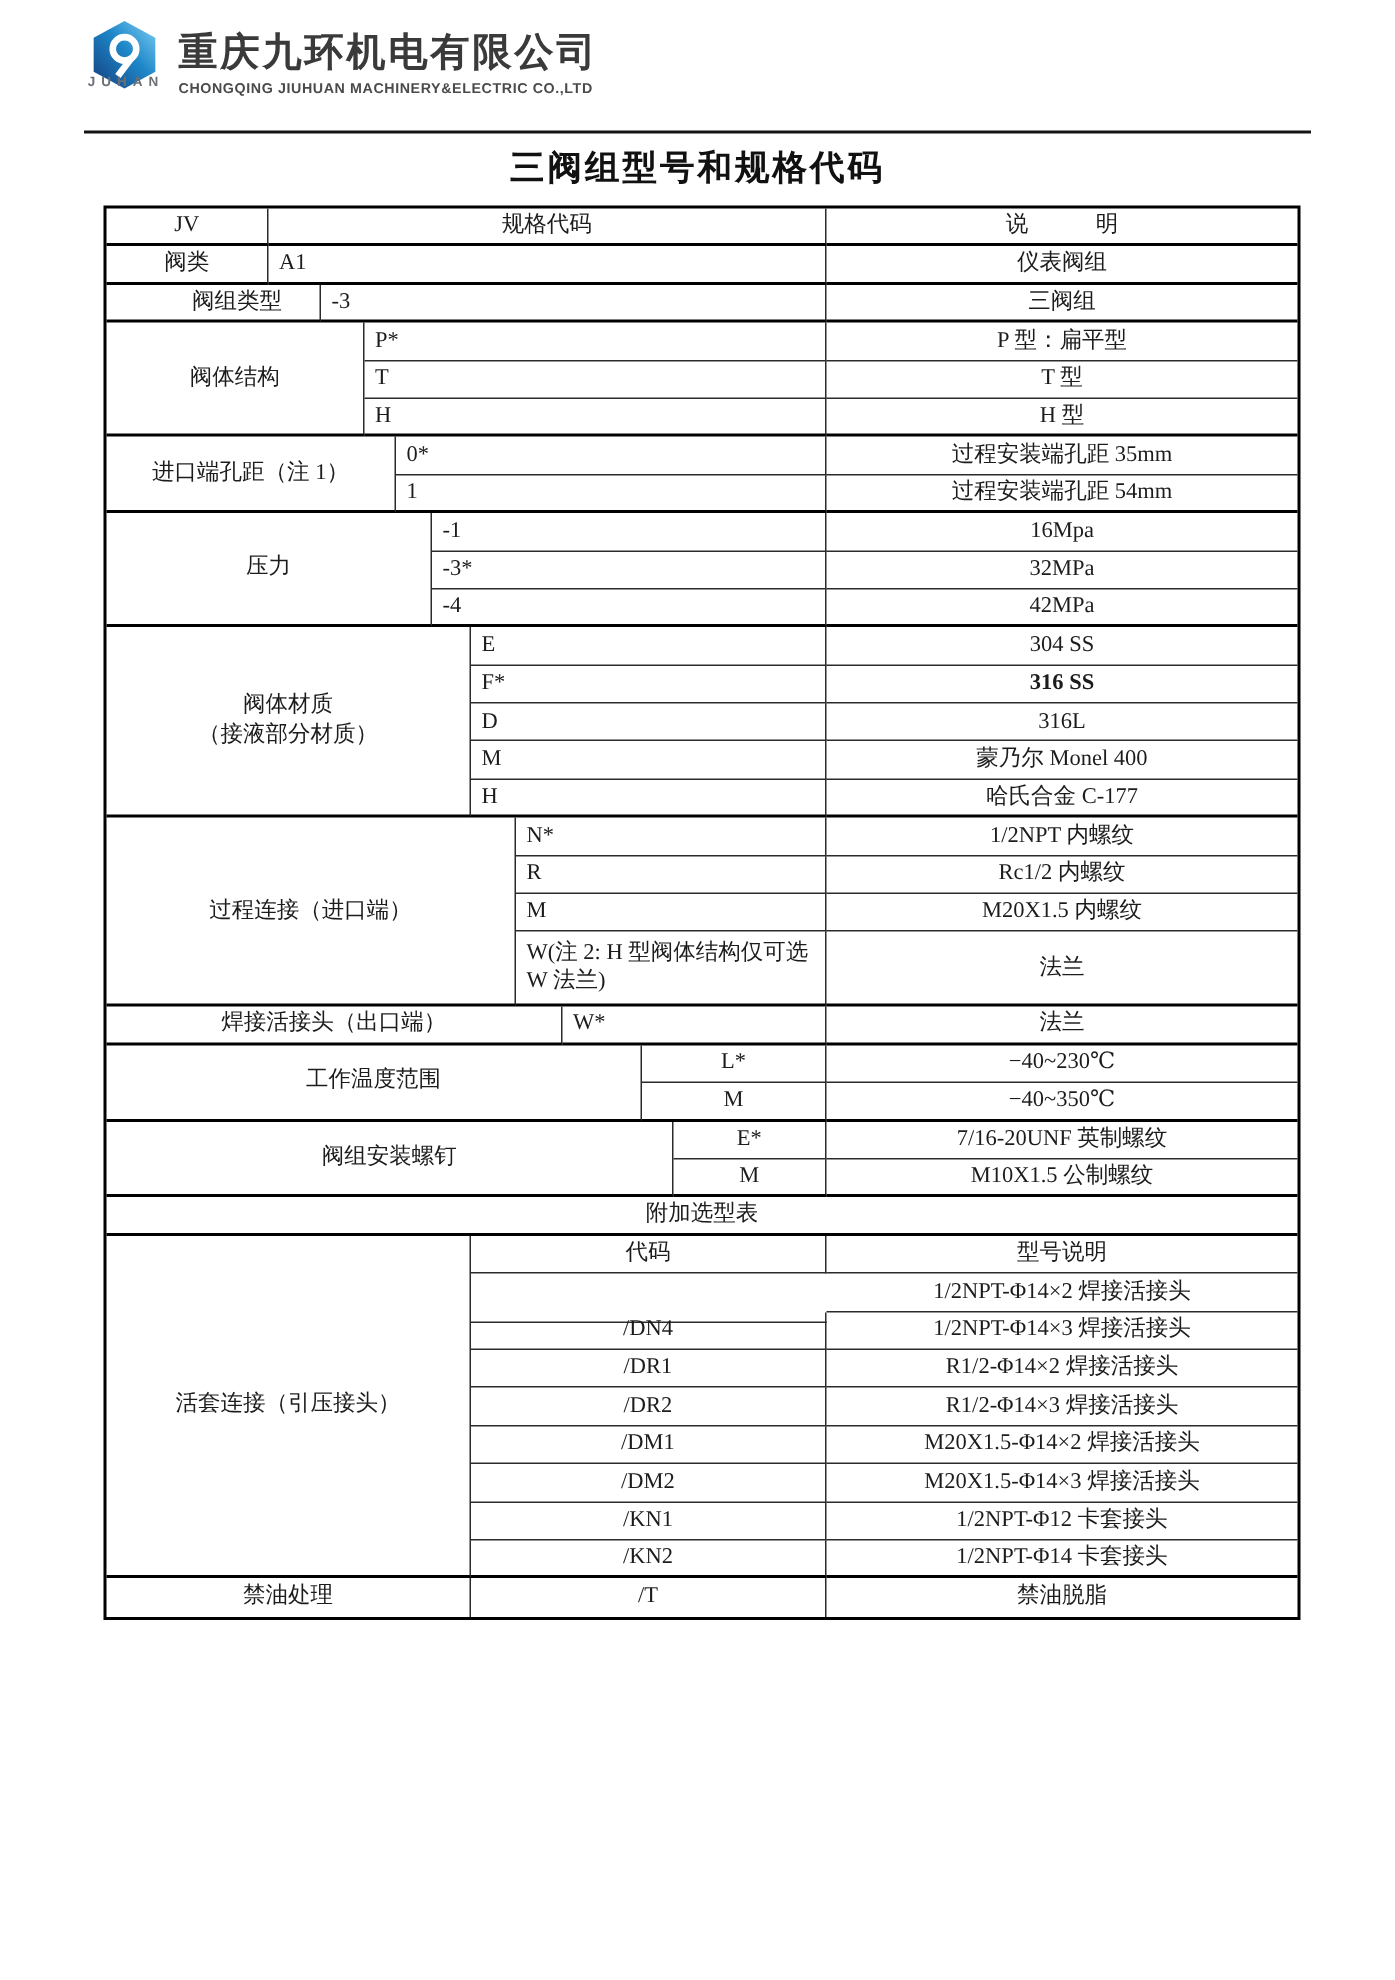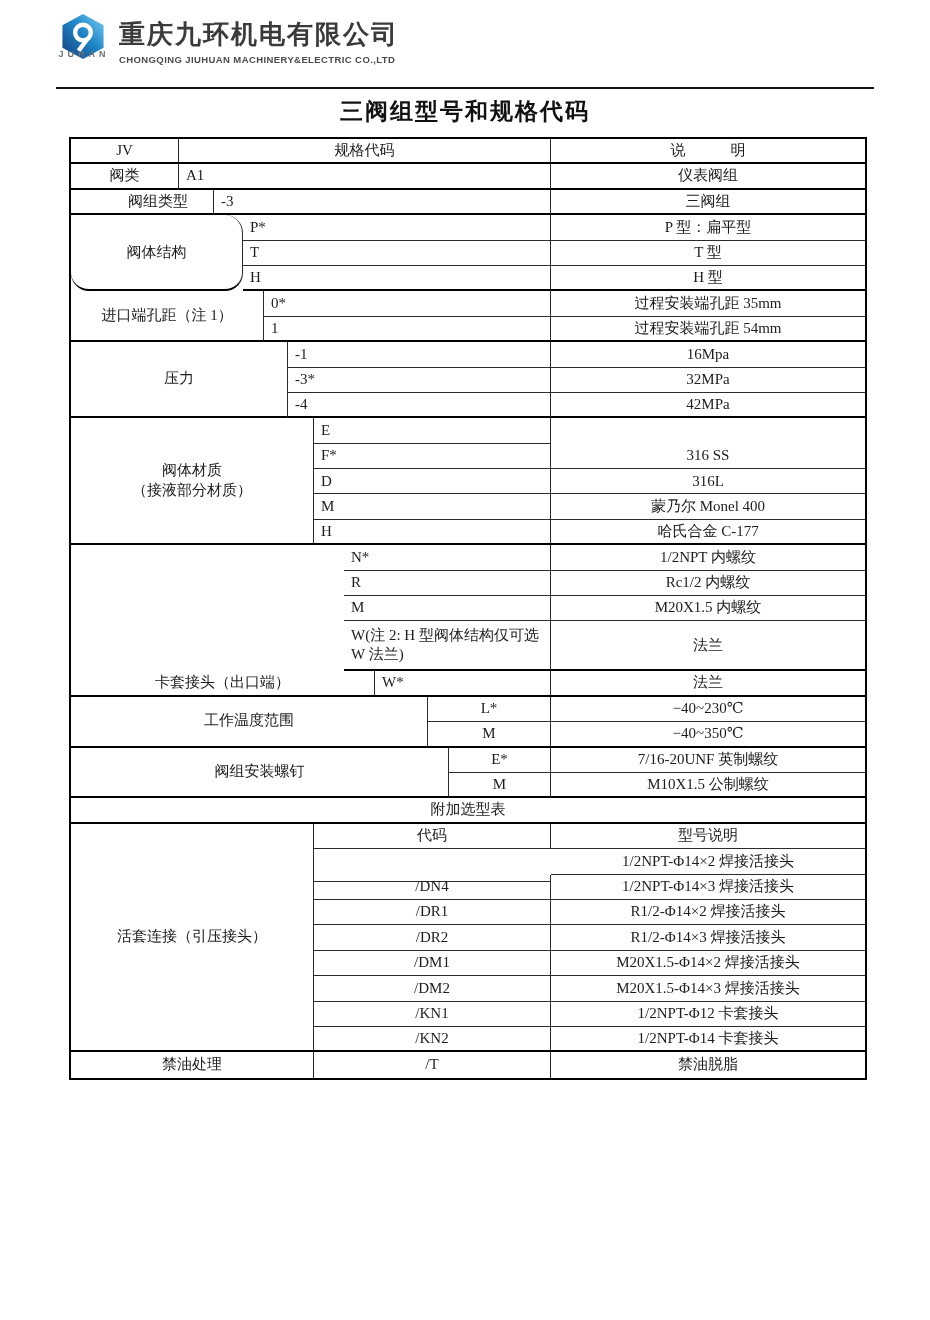--- a/index.html
+++ b/index.html
@@ -80,21 +80,21 @@
   <div class="grid" id="specTable">
       <div class="c thick" style="grid-area: 1 / 1 / 2 / 2;">JV</div>
       <div class="c noR thick" style="grid-area: 1 / 12 / 2 / 13;">说　　　明</div>
       <div class="c thick" style="grid-area: 1 / 2 / 2 / 12;">规格代码</div>
       <div class="c thick" style="grid-area: 2 / 1 / 3 / 2;">阀类</div>
       <div class="c left thick" style="grid-area: 2 / 2 / 3 / 12;">A1</div>
       <div class="c noR thick" style="grid-area: 2 / 12 / 3 / 13;">仪表阀组</div>
       <div class="c thick" style="grid-area: 3 / 1 / 4 / 3; padding-left: 36px;">阀组类型</div>
       <div class="c left thick" style="grid-area: 3 / 3 / 4 / 12;">-3</div>
       <div class="c noR thick" style="grid-area: 3 / 12 / 4 / 13;">三阀组</div>
-      <div class="c thick" style="grid-area: 4 / 1 / 7 / 4; border-radius: 18px;">阀体结构</div>
+      <div class="c thick" style="grid-area: 4 / 1 / 7 / 4;">阀体结构</div>
       <div class="c left" style="grid-area: 4 / 4 / 5 / 12;">P*</div>
       <div class="c noR" style="grid-area: 4 / 12 / 5 / 13;">P 型：扁平型</div>
       <div class="c left" style="grid-area: 5 / 4 / 6 / 12;">T</div>
       <div class="c noR" style="grid-area: 5 / 12 / 6 / 13;">T 型</div>
       <div class="c left thick" style="grid-area: 6 / 4 / 7 / 12;">H</div>
       <div class="c noR thick" style="grid-area: 6 / 12 / 7 / 13;">H 型</div>
       <div class="c thick" style="grid-area: 7 / 1 / 9 / 5;">进口端孔距（注 1）</div>
       <div class="c left" style="grid-area: 7 / 5 / 8 / 12;">0*</div>
       <div class="c noR" style="grid-area: 7 / 12 / 8 / 13;">过程安装端孔距 35mm</div>
       <div class="c left thick" style="grid-area: 8 / 5 / 9 / 12;">1</div>
@@ -102,37 +102,39 @@
       <div class="c thick" style="grid-area: 9 / 1 / 12 / 6;">压力</div>
       <div class="c left" style="grid-area: 9 / 6 / 10 / 12;">-1</div>
       <div class="c noR" style="grid-area: 9 / 12 / 10 / 13;">16Mpa</div>
       <div class="c left" style="grid-area: 10 / 6 / 11 / 12;">-3*</div>
       <div class="c noR" style="grid-area: 10 / 12 / 11 / 13;">32MPa</div>
       <div class="c left thick" style="grid-area: 11 / 6 / 12 / 12;">-4</div>
       <div class="c noR thick" style="grid-area: 11 / 12 / 12 / 13;">42MPa</div>
       <div class="c thick" style="grid-area: 12 / 1 / 17 / 7;">阀体材质
 （接液部分材质）</div>
       <div class="c left" style="grid-area: 12 / 7 / 13 / 12;">E</div>
+      <div class="c noR" style="grid-area: 12 / 12 / 13 / 13;">304 SS</div>
       <div class="c left" style="grid-area: 13 / 7 / 14 / 12;">F*</div>
-      <div class="c noR" style="grid-area: 13 / 12 / 14 / 13;">316 SS</div>
+      <div class="c noR" style="grid-area: 13 / 12 / 14 / 13; font-weight: bold;">316 SS</div>
       <div class="c left" style="grid-area: 14 / 7 / 15 / 12;">D</div>
       <div class="c noR" style="grid-area: 14 / 12 / 15 / 13;">316L</div>
       <div class="c left" style="grid-area: 15 / 7 / 16 / 12;">M</div>
       <div class="c noR" style="grid-area: 15 / 12 / 16 / 13;">蒙乃尔 Monel 400</div>
       <div class="c left thick" style="grid-area: 16 / 7 / 17 / 12;">H</div>
       <div class="c noR thick" style="grid-area: 16 / 12 / 17 / 13;">哈氏合金 C-177</div>
+      <div class="c thick" style="grid-area: 17 / 1 / 21 / 8;">过程连接（进口端）</div>
       <div class="c left" style="grid-area: 17 / 8 / 18 / 12;">N*</div>
       <div class="c noR" style="grid-area: 17 / 12 / 18 / 13;">1/2NPT 内螺纹</div>
       <div class="c left" style="grid-area: 18 / 8 / 19 / 12;">R</div>
       <div class="c noR" style="grid-area: 18 / 12 / 19 / 13;">Rc1/2 内螺纹</div>
       <div class="c left" style="grid-area: 19 / 8 / 20 / 12;">M</div>
       <div class="c noR" style="grid-area: 19 / 12 / 20 / 13; text-align: center;">M20X1.5 内螺纹</div>
       <div class="c left thick" style="grid-area: 20 / 8 / 21 / 12;">W(注 2: H 型阀体结构仅可选 W 法兰)</div>
       <div class="c noR thick" style="grid-area: 20 / 12 / 21 / 13;">法兰</div>
-      <div class="c thick" style="grid-area: 21 / 1 / 22 / 9;">卡套接头（出口端）</div>
+      <div class="c thick" style="grid-area: 21 / 1 / 22 / 9;">焊接活接头（出口端）</div>
       <div class="c left thick" style="grid-area: 21 / 9 / 22 / 12;">W*</div>
       <div class="c noR thick" style="grid-area: 21 / 12 / 22 / 13;">法兰</div>
       <div class="c thick" style="grid-area: 22 / 1 / 24 / 10;">工作温度范围</div>
       <div class="c" style="grid-area: 22 / 10 / 23 / 12;">L*</div>
       <div class="c noR" style="grid-area: 22 / 12 / 23 / 13;">−40~230℃</div>
       <div class="c thick" style="grid-area: 23 / 10 / 24 / 12;">M</div>
       <div class="c noR thick" style="grid-area: 23 / 12 / 24 / 13;">−40~350℃</div>
       <div class="c thick" style="grid-area: 24 / 1 / 26 / 11;">阀组安装螺钉</div>
       <div class="c" style="grid-area: 24 / 11 / 25 / 12;">E*</div>
       <div class="c noR" style="grid-area: 24 / 12 / 25 / 13;">7/16-20UNF 英制螺纹</div>

